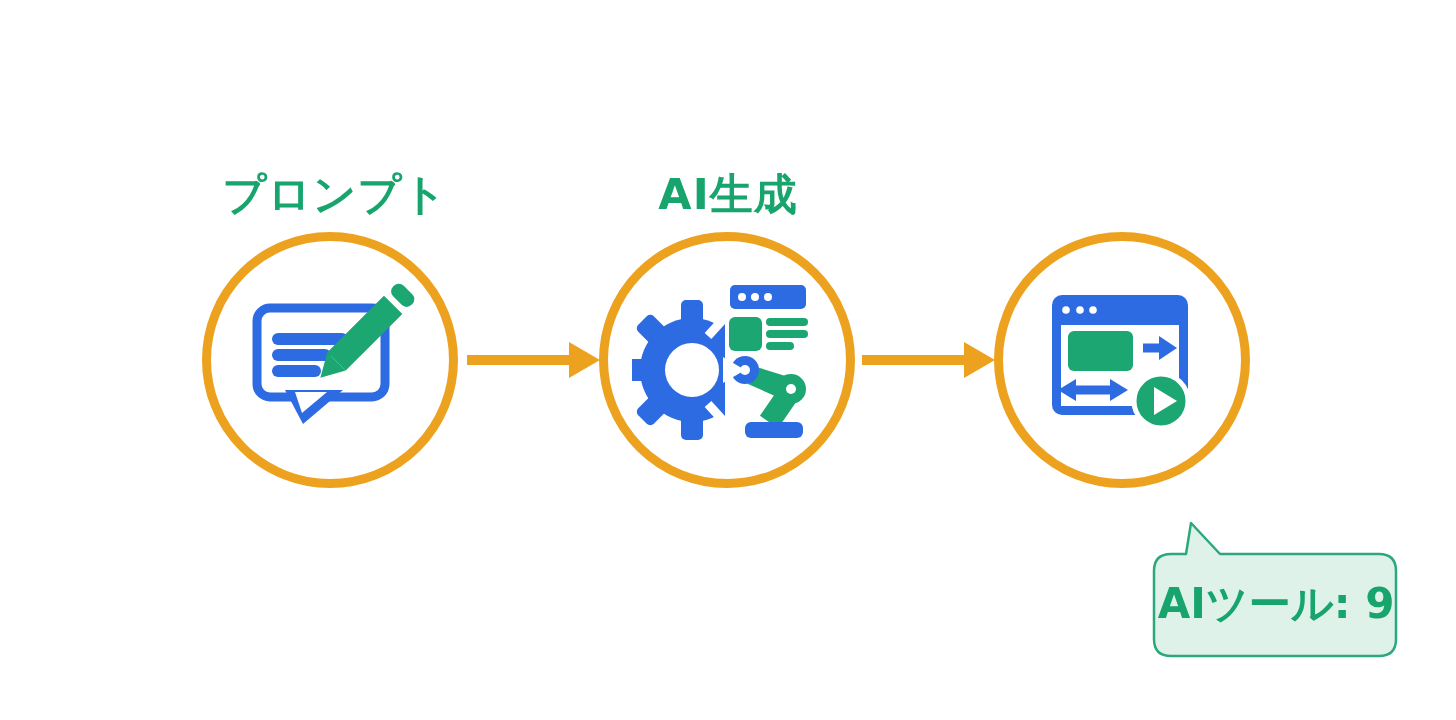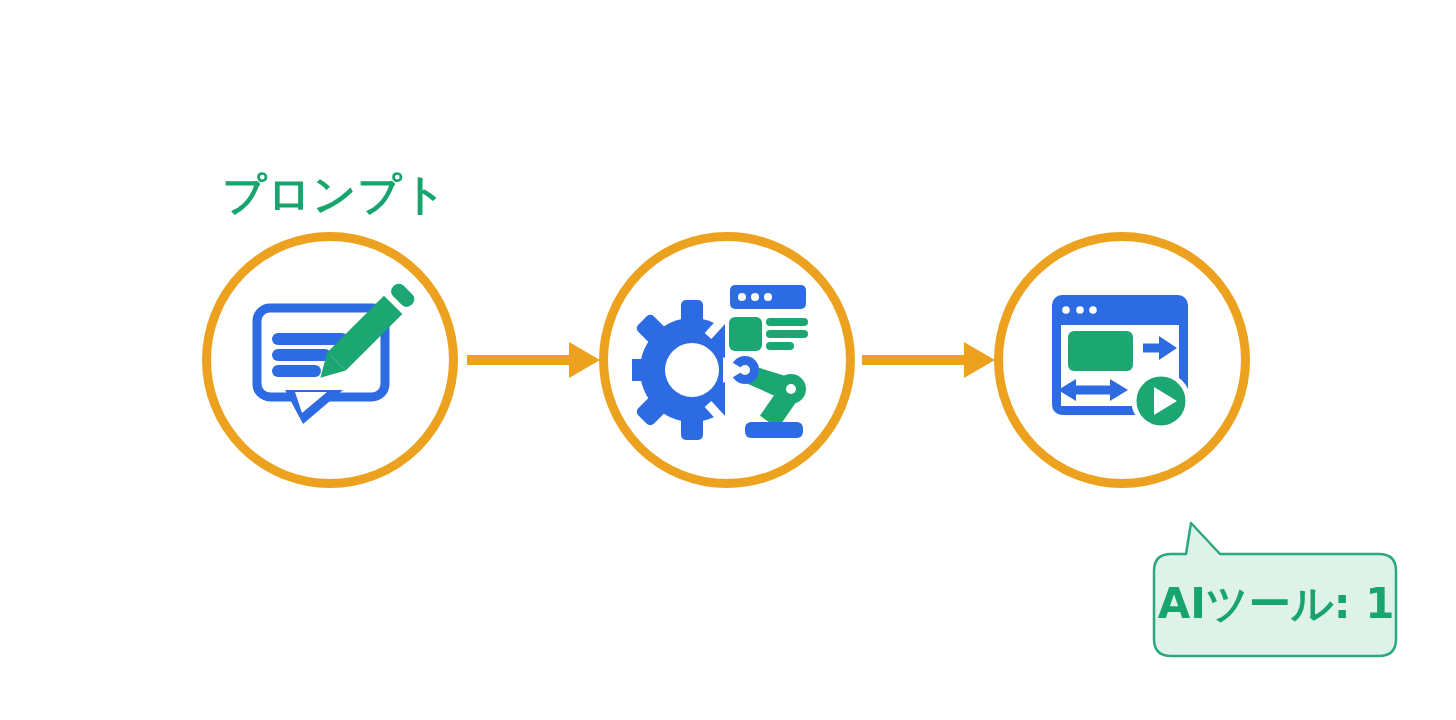--- a/index.html
+++ b/index.html
@@ -24,20 +24,21 @@
     display:flex;align-items:center;justify-content:center;
     font-size:42px;font-weight:700;color:var(--text-green,#17A56D);white-space:nowrap;
   }
 </style>
 </head>
 <body>
 
 <div class="canvas">
 
   <div class="step-label" style="left:335px">プロンプト</div>
+  <div class="step-label" style="left:728px">AI生成</div>
 
   <div class="step-circle" style="left:202px;top:232px">
     <svg width="190" height="180" viewBox="0 0 190 180">
       <rect x="22" y="38" width="128" height="89" rx="13" fill="#fff" stroke="#2D6BE3" stroke-width="9"></rect>
       <polygon points="50,120 108,120 68,154" fill="#2D6BE3"></polygon>
       <polygon points="60,122 92,122 67,143" fill="#fff"></polygon>
       <g stroke="#2D6BE3" stroke-width="12" stroke-linecap="round">
         <line x1="43" y1="69" x2="107" y2="69"></line>
         <line x1="43" y1="85" x2="90" y2="85"></line>
         <line x1="43" y1="101" x2="80" y2="101"></line>
@@ -145,15 +146,15 @@
     <polygon points="114,12 114,48 145,30" fill="#EDA21F"></polygon>
   </svg>
   <svg class="flow-arrow" style="left:850px" viewBox="0 0 150 60">
     <line x1="12" y1="30" x2="116" y2="30" stroke="#EDA21F" stroke-width="10"></line>
     <polygon points="114,12 114,48 145,30" fill="#EDA21F"></polygon>
   </svg>
 
   <svg class="callout-shape" viewBox="0 0 250 140">
     <path d="M 40,4 L 69,35 L 228,35 Q 245,35 245,52 L 245,120 Q 245,137 228,137 L 20,137 Q 3,137 3,120 L 3,52 Q 3,35 20,35 L 35,35 Z" fill="#DFF2E9" stroke="#2BA87D" stroke-width="2.5" stroke-linejoin="round"></path>
   </svg>
-  <div class="callout-text">AIツール: 1</div>
+  <div class="callout-text">AIツール: 9</div>
 
 </div>
 
 </body></html>

